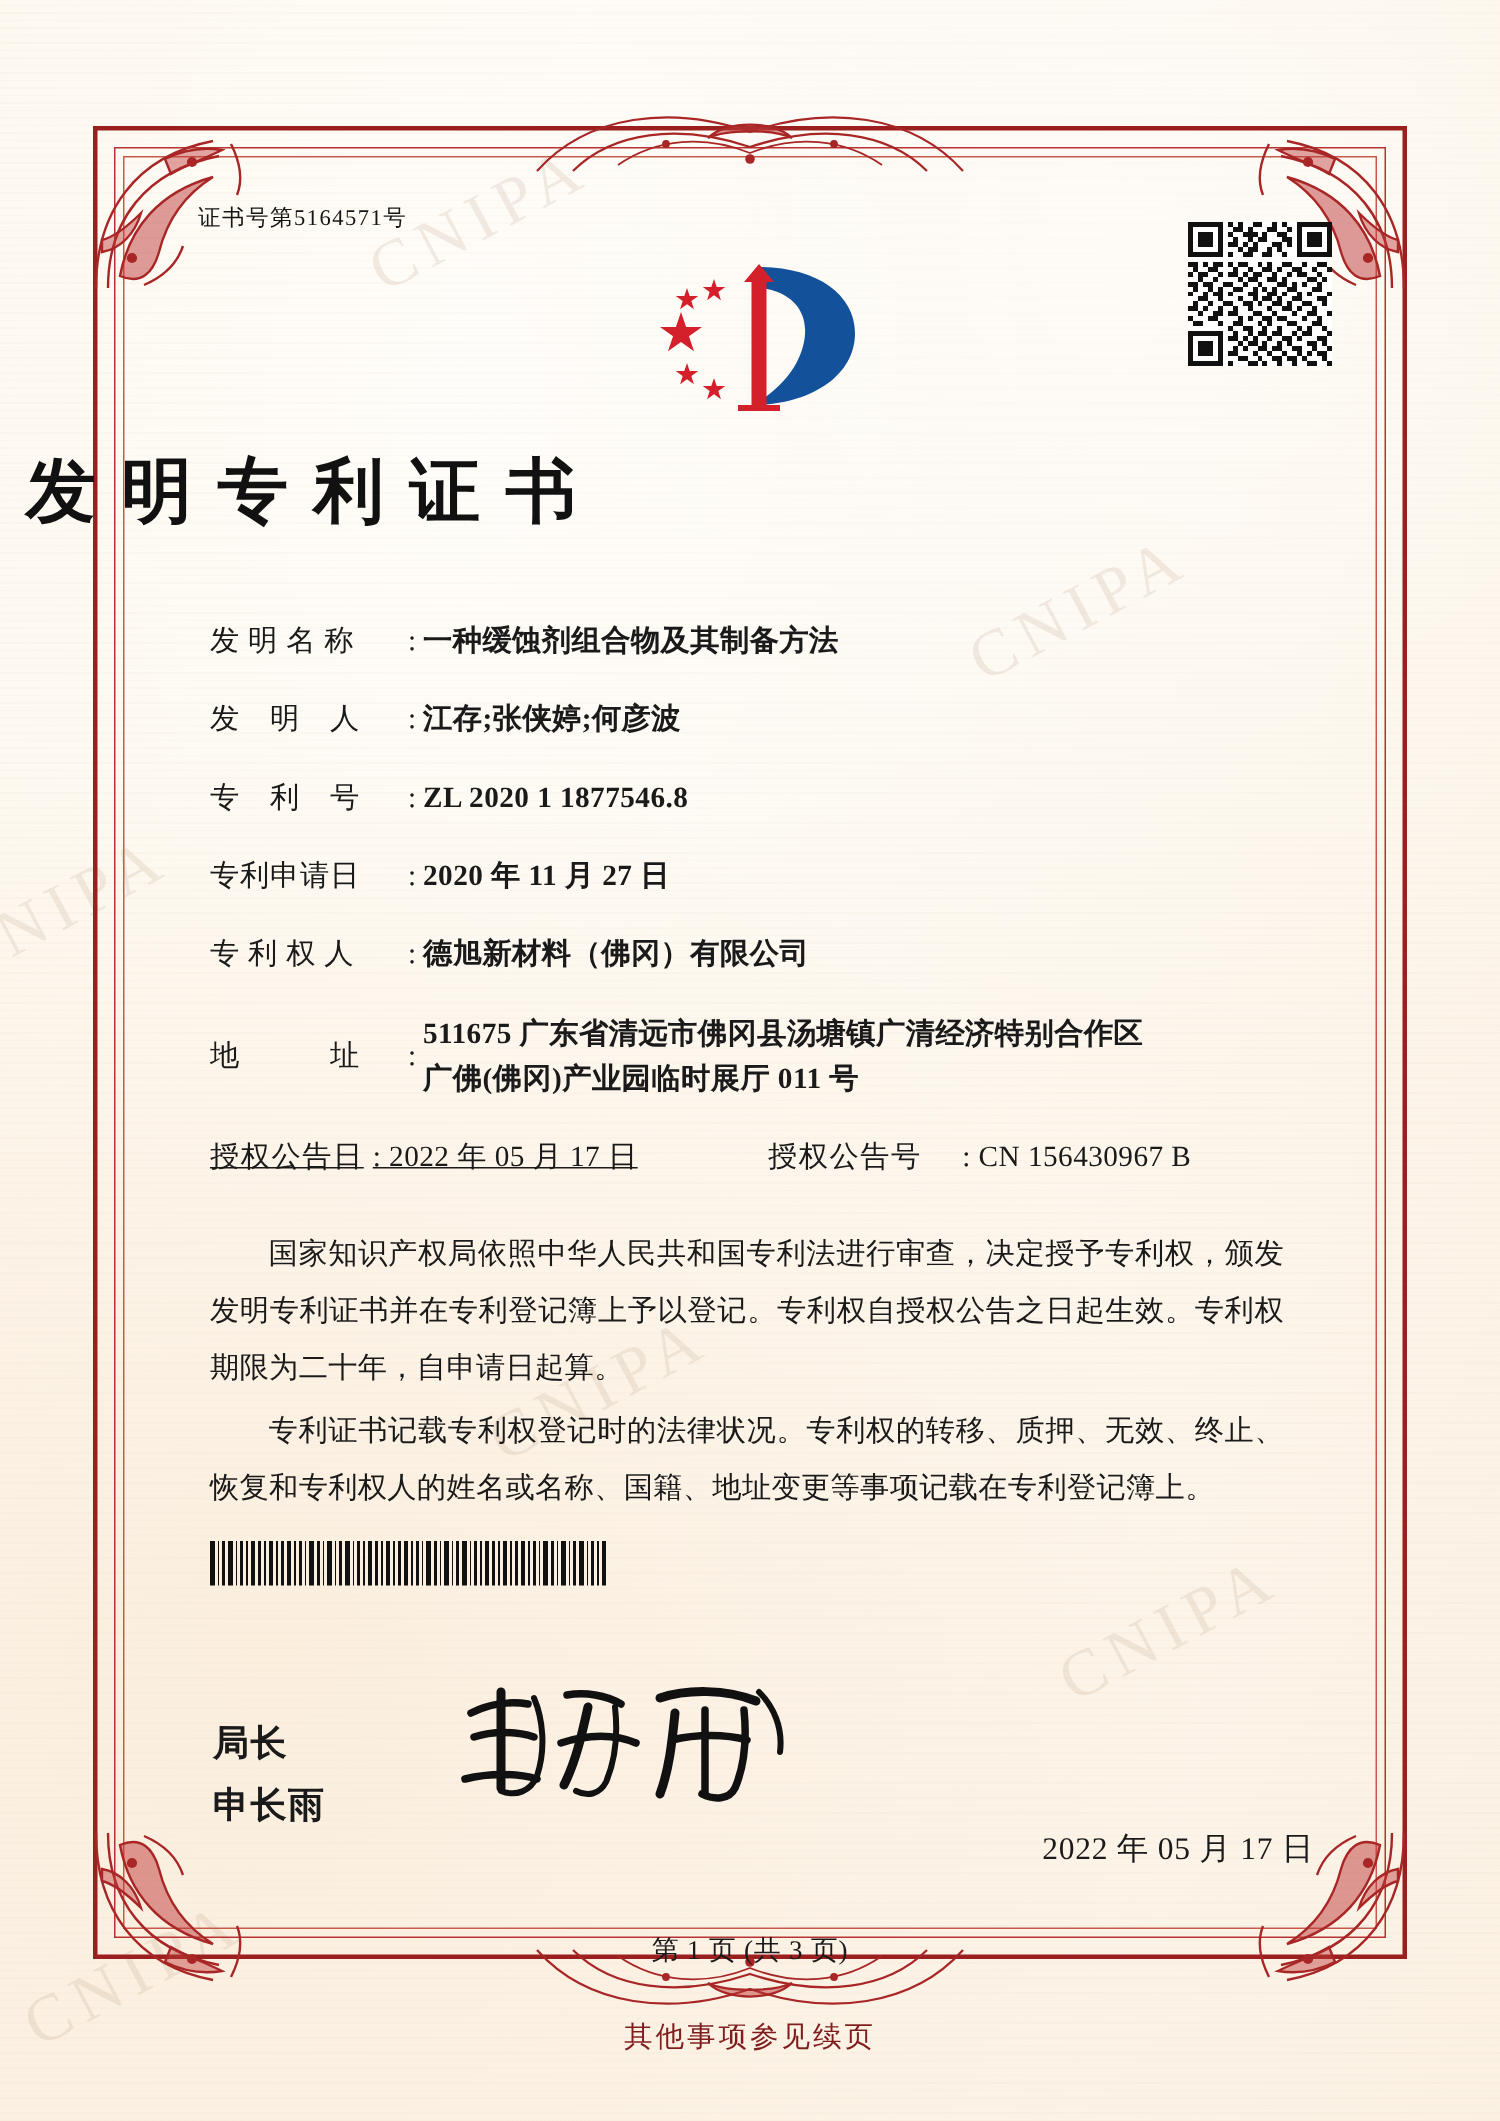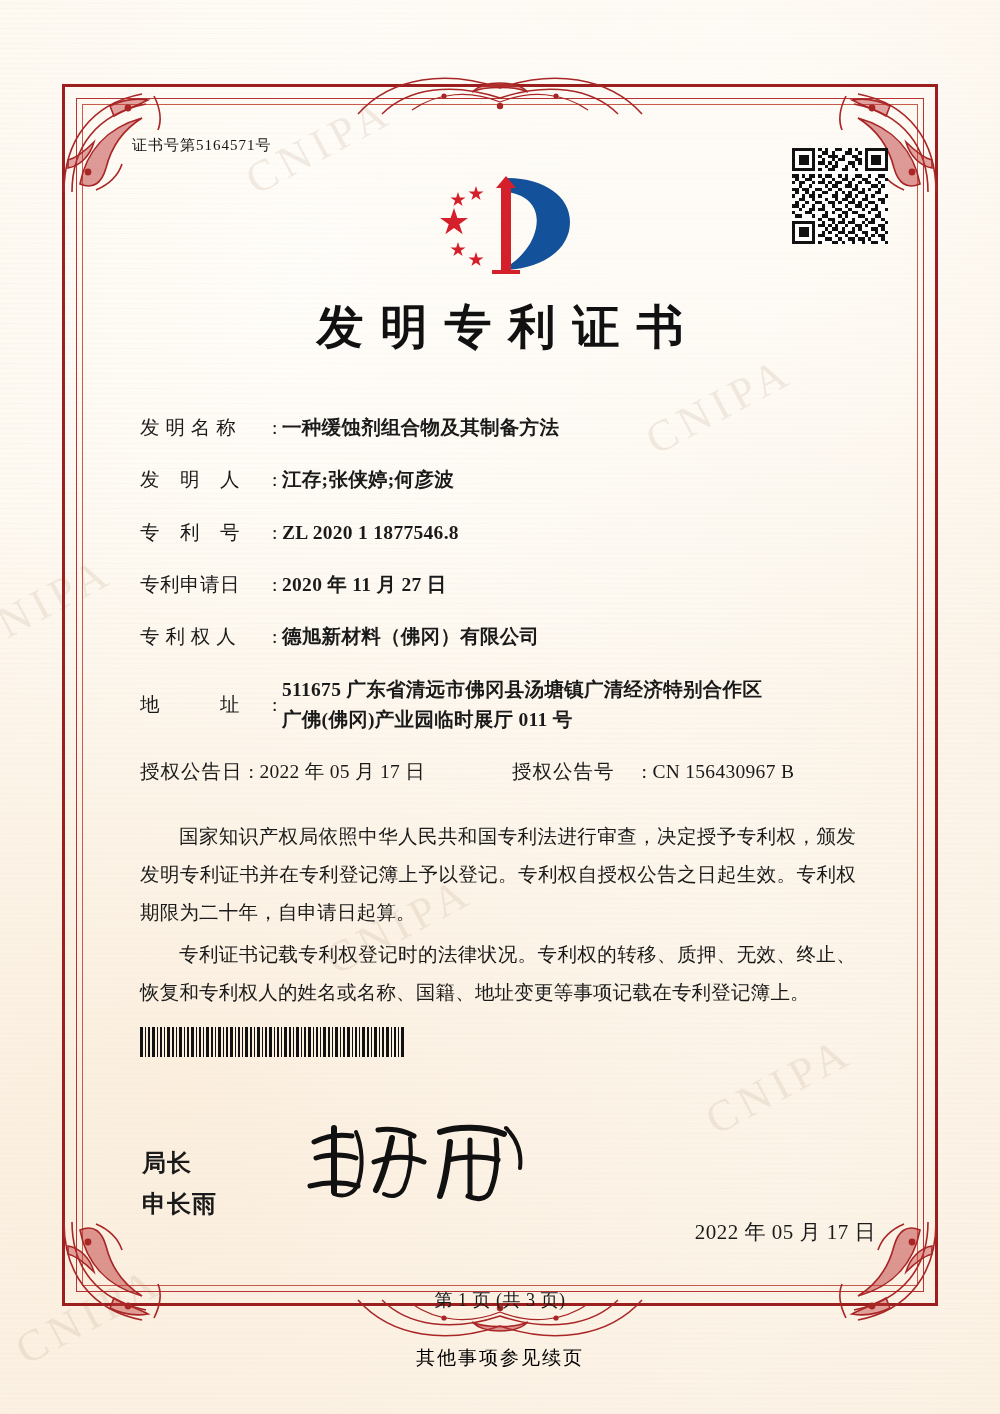--- a/index.html
+++ b/index.html
@@ -103,21 +103,21 @@
     position: absolute;
     left: 50%;
     transform: translateX(-50%);
     top: 170px;
     width: 180px; height: 108px;
   }
   .title {
     position: absolute;
     left: 0; right: 0;
     top: 296px;
-    text-align: center;
+    text-align: left;
     font-size: 47px;
     font-weight: bold;
     letter-spacing: 17px;
     text-indent: 17px;
     color: #111;
     font-family: "Liberation Serif", "DejaVu Serif", serif;
   }
 
   
   .fields {
@@ -144,21 +144,21 @@
     letter-spacing: 0.3px;
     font-weight: bold;
   }
   .val .line2 { display: block; margin-top: 4px; }
 
   .row-two {
     display: flex;
     align-items: flex-start;
     margin-bottom: 22px;
   }
-  .row-two .cell-a { flex: 0 0 372px; display: flex; }
+  .row-two .cell-a { flex: 0 0 372px; display: flex; text-decoration: underline; }
   .row-two .cell-b { flex: 1 1 auto; display: flex; gap: 21px; }
   .row-two .lab2 { white-space: nowrap; letter-spacing: 1px; }
   .row-two .val2 { margin-left: 6px; letter-spacing: 0.3px; }
 
   
   .body-text {
     position: absolute;
     left: 140px; top: 818px;
     width: 716px;
     font-size: 19.5px;
@@ -205,21 +205,21 @@
     font-size: 18px;
     letter-spacing: 0.5px;
   }
   .continued {
     position: absolute;
     left: 0; right: 0;
     top: 1345px;
     text-align: center;
     font-size: 19px;
     letter-spacing: 2px;
-    color: #000000;
+    color: #7f1d1d;
   }
 </style>
 </head>
 <body>
 
 <div class="page">
   <div class="paper-texture"></div>
   <div class="paper-sheen"></div>
 
   <div class="wm" style="left:240px; top:120px;">CNIPA</div>

